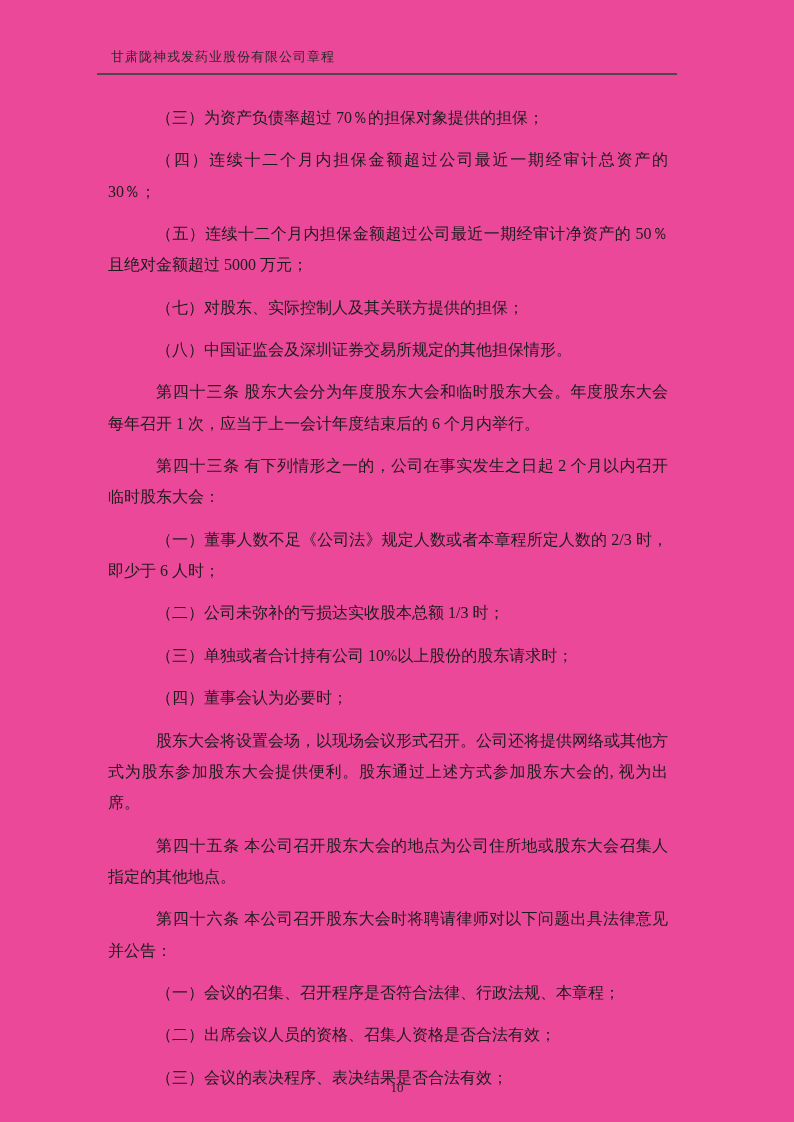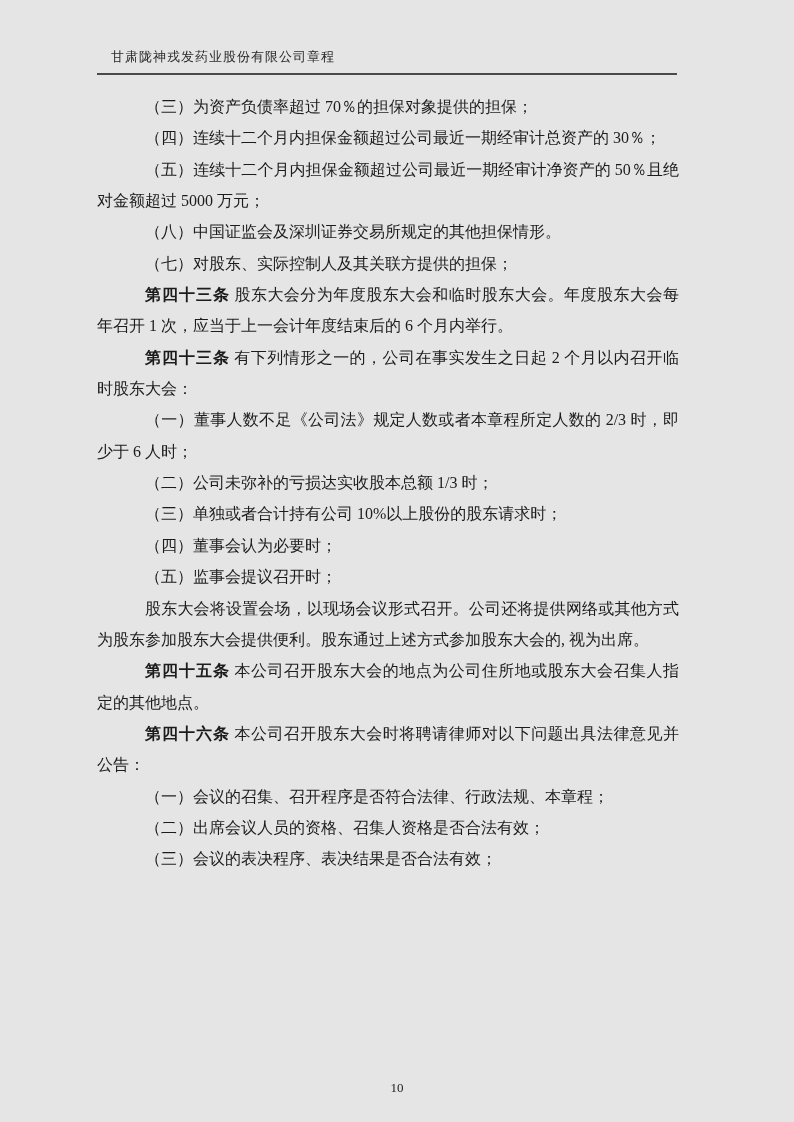--- a/index.html
+++ b/index.html
@@ -4,21 +4,21 @@
 <style>
   html, body {
     margin: 0;
     padding: 0;
     background: #ffffff;
   }
   .page {
     position: relative;
     width: 794px;
     height: 1122px;
-    background: #e5e5e5;
+    background: #ec4899;
     font-family: "Liberation Serif", "DejaVu Serif", serif;
     color: #1c1c1c;
     overflow: hidden;
   }
   .page-header {
     position: absolute;
     left: 97px;
     top: 47px;
     width: 580px;
     border-bottom: 2px solid #4a4a4a;
@@ -36,26 +36,26 @@
     position: absolute;
     left: 97px;
     top: 91px;
     width: 582px;
     font-size: 16px;
     line-height: 31.35px;
     text-align: justify;
     text-justify: inter-ideograph;
   }
   .document-body p {
-    margin: 0;
+    margin: 11px;
     padding: 0;
     text-indent: 48px;
   }
   .document-body p b {
-    font-weight: bold;
+    font-weight: normal;
     letter-spacing: 0.5px;
   }
   .page-number {
     position: absolute;
     left: 0;
     top: 1036px;
     width: 100%;
     text-align: center;
     font-size: 13px;
     color: #1c1c1c;
@@ -68,32 +68,31 @@
 <div class="page">
 
   <div class="page-header">
     <span class="header-title">甘肃陇神戎发药业股份有限公司章程</span>
   </div>
 
   <div class="document-body">
     <p>（三）为资产负债率超过 70％的担保对象提供的担保；</p>
     <p>（四）连续十二个月内担保金额超过公司最近一期经审计总资产的 30％；</p>
     <p>（五）连续十二个月内担保金额超过公司最近一期经审计净资产的 50％且绝对金额超过 5000 万元；</p>
+    <p>（七）对股东、实际控制人及其关联方提供的担保；</p>
     <p>（八）中国证监会及深圳证券交易所规定的其他担保情形。</p>
-    <p>（七）对股东、实际控制人及其关联方提供的担保；</p>
 
     <p><b>第四十三条</b><span> 股东大会分为年度股东大会和临时股东大会。年度股东大会每年召开 1 次，应当于上一会计年度结束后的 6 个月内举行。</span></p>
 
     <p><b>第四十三条</b><span> 有下列情形之一的，公司在事实发生之日起 2 个月以内召开临时股东大会：</span></p>
 
     <p>（一）董事人数不足《公司法》规定人数或者本章程所定人数的 2/3 时，即少于 6 人时；</p>
     <p>（二）公司未弥补的亏损达实收股本总额 1/3 时；</p>
     <p>（三）单独或者合计持有公司 10%以上股份的股东请求时；</p>
     <p>（四）董事会认为必要时；</p>
-    <p>（五）监事会提议召开时；</p>
 
     <p>股东大会将设置会场，以现场会议形式召开。公司还将提供网络或其他方式为股东参加股东大会提供便利。股东通过上述方式参加股东大会的, 视为出席。</p>
 
     <p><b>第四十五条</b><span> 本公司召开股东大会的地点为公司住所地或股东大会召集人指定的其他地点。</span></p>
 
     <p><b>第四十六条</b><span> 本公司召开股东大会时将聘请律师对以下问题出具法律意见并公告：</span></p>
 
     <p>（一）会议的召集、召开程序是否符合法律、行政法规、本章程；</p>
     <p>（二）出席会议人员的资格、召集人资格是否合法有效；</p>
     <p>（三）会议的表决程序、表决结果是否合法有效；</p>

